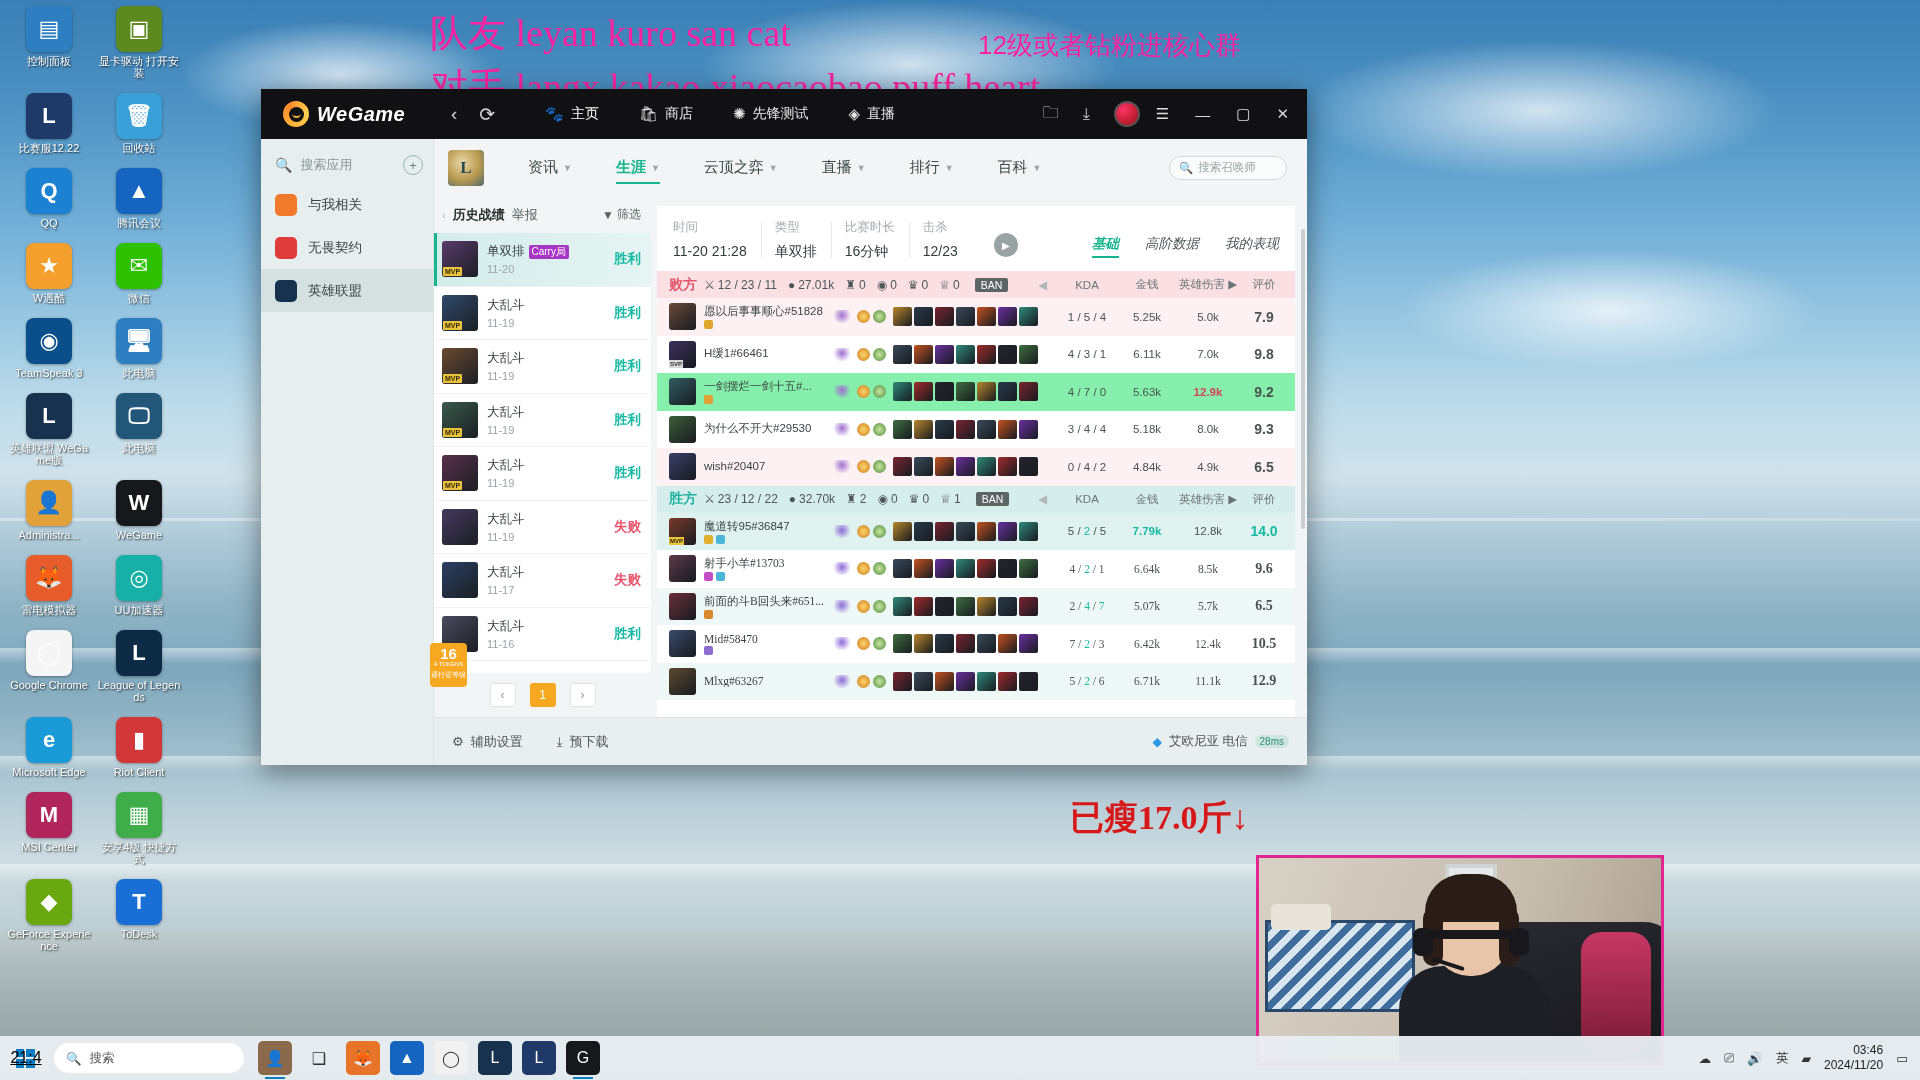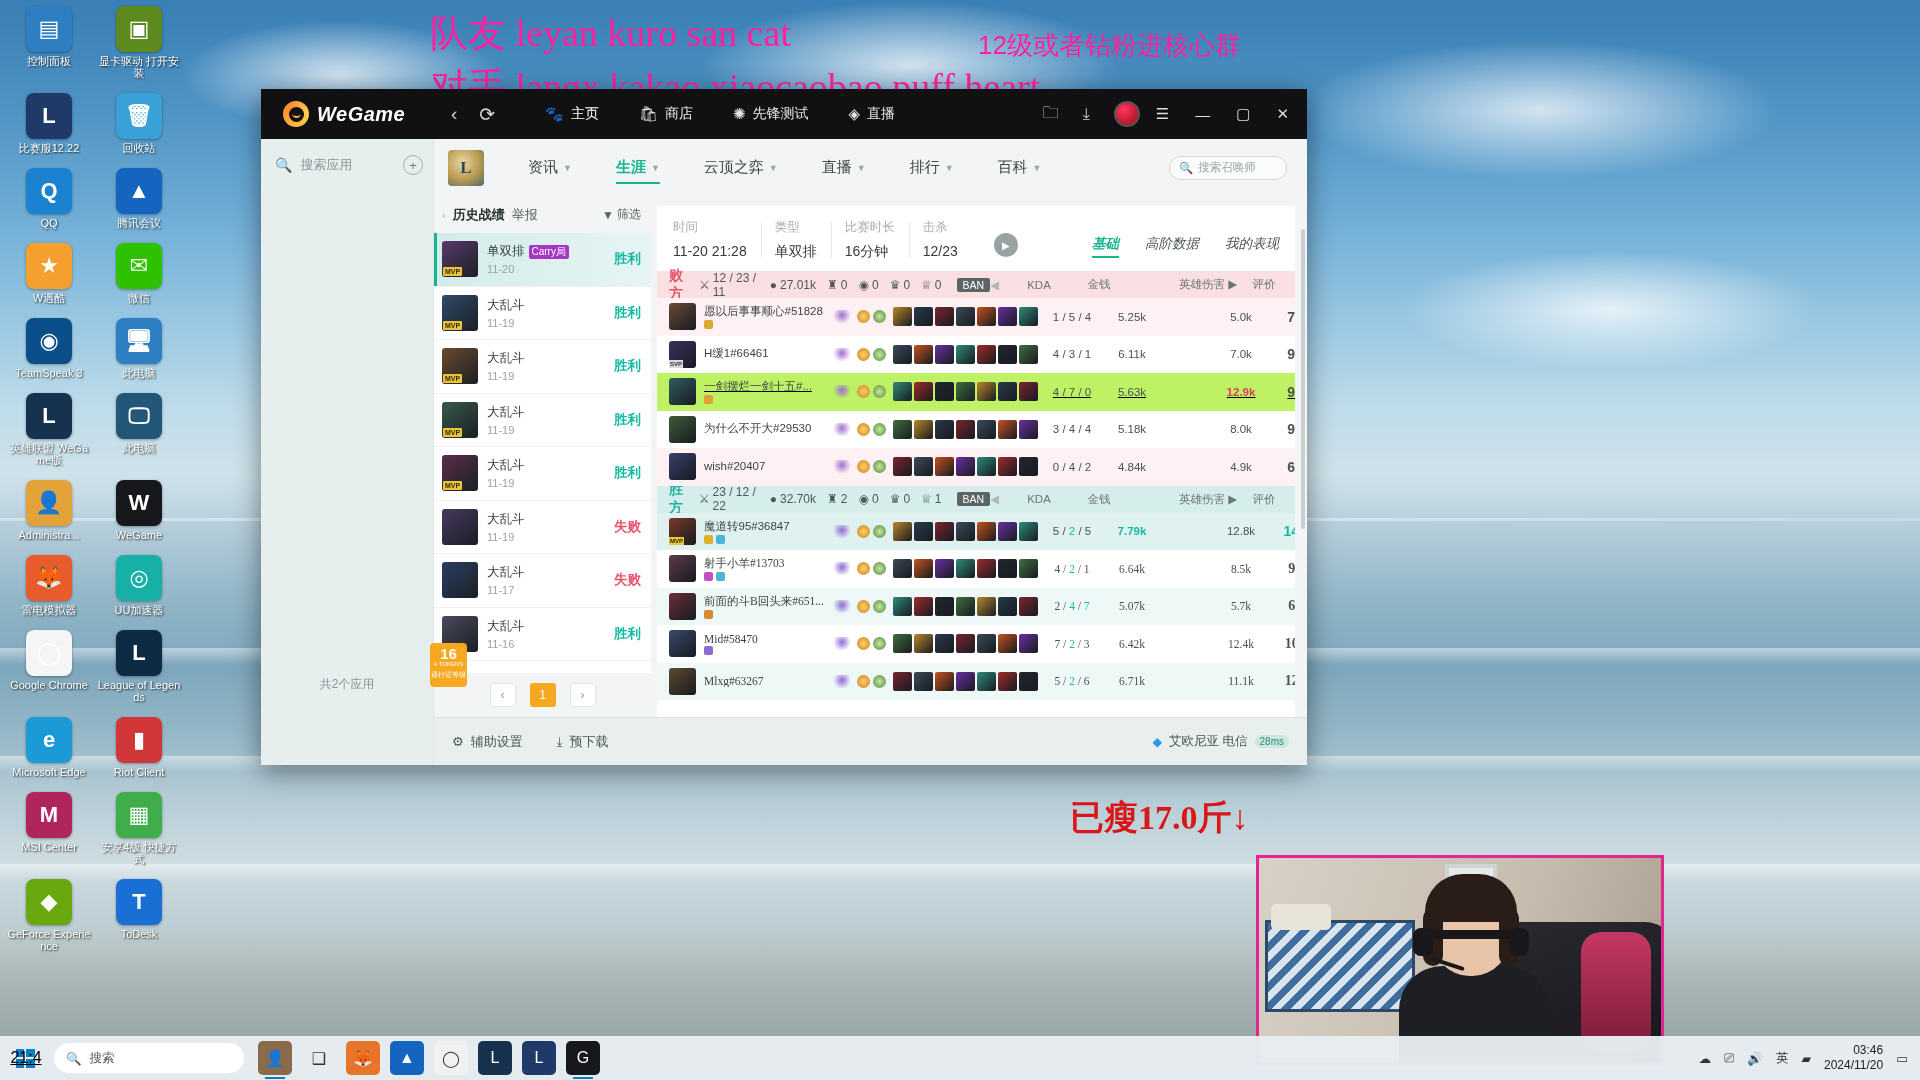--- a/index.html
+++ b/index.html
@@ -193,30 +193,30 @@
   .team-hdr { display:flex; align-items:center; height:27px; padding:0 10px 0 12px; font-size:12px; }
   .team-hdr.lose { background:#fadfe3; }
   .team-hdr.win  { background:#d6eeeb; }
   .team-name { font-size:14px; font-weight:bold; margin-right:7px; }
   .team-hdr.lose .team-name { color:#e0566c; }
   .team-hdr.win  .team-name { color:#24b3a3; }
   .team-stat { display:flex; align-items:center; gap:3px; margin-right:11px; color:#4d5757; }
   .ban-chip { background:#5c6464; color:#fff; font-size:10.5px; padding:1px 6px; border-radius:2px; margin-left:4px;}
   .hdr-cols { margin-left:auto; display:flex; align-items:center; color:#6b7575; font-size:11.5px; }
   .hdr-cols .c { text-align:center; }
-  .c-kda { width:68px; } .c-gold { width:52px; } .c-dmg { width:70px;margin-left:48px; } .c-score { width:42px; }
+  .c-kda { width:68px; } .c-gold { width:52px; } .c-dmg { width:70px; } .c-score { width:42px; }
 
   .prow {
     display:flex; align-items:center; height:37.5px; padding:0 10px 0 12px; position:relative;
   }
   .prow.lose-bg { background:#fdf1f3; }
   .prow.lose-bg.alt { background:#fff; }
   .prow.win-bg { background:#edf8f7;font-family:Liberation Serif, serif; }
   .prow.win-bg.alt { background:#fff; }
-  .prow.hl-lose { background:#bef264;text-decoration:underline; }
+  .prow.hl-lose { background:#86efac; }
   .prow.hl-win  { background:#dff2f0; }
   .p-champ { width:27px;height:27px;border-radius:3px;flex:0 0 27px;margin-right:8px;position:relative; }
   .p-champ .mvpt { position:absolute;left:0;bottom:0;font-size:6px;background:#e8c33c;color:#332400;
      padding:0 1px;font-weight:bold;line-height:8px; }
   .p-champ .svpt { position:absolute;left:0;bottom:0;font-size:6px;background:#d8d8d8;color:#333;
      padding:0 1px;font-weight:bold;line-height:8px; }
   .p-name-wrap { width:128px; flex:0 0 128px; }
   .p-name { font-size:11.5px; color:#3b4544; white-space:nowrap; overflow:hidden; text-overflow:ellipsis;}
   .p-badges { display:flex; gap:3px; margin-top:1px; }
   .p-badges i { width:9px;height:9px;border-radius:2px;display:inline-block; }
@@ -394,21 +394,34 @@
   </div>
 
   <div class="wg-body">
 
     <div class="app-sidebar">
       <div class="srch">
         <span class="mag">🔍</span>
         <span class="ph">搜索应用</span>
         <span class="plus">+</span>
       </div>
-      <div class="side-count">共2个应用</div>
+      <div id="side-items">
+          <div class="side-item">
+            <span class="side-ic" style="background:#f0792c"></span>
+            <span>与我相关</span>
+          </div>
+          <div class="side-item">
+            <span class="side-ic" style="background:#e03c3c"></span>
+            <span>无畏契约</span>
+          </div>
+          <div class="side-item sel">
+            <span class="side-ic" style="background:#16324f"></span>
+            <span>英雄联盟</span>
+          </div>
+        </div>
     </div>
 
     <div class="wg-main">
       <div class="lol-nav">
         <div class="lol-crest">L</div>
         <div id="lol-tabs" style="display:flex;align-items:center;">
             <div class="lol-tab">
               <span>资讯</span>
               <span class="car">▼</span>
             </div>

